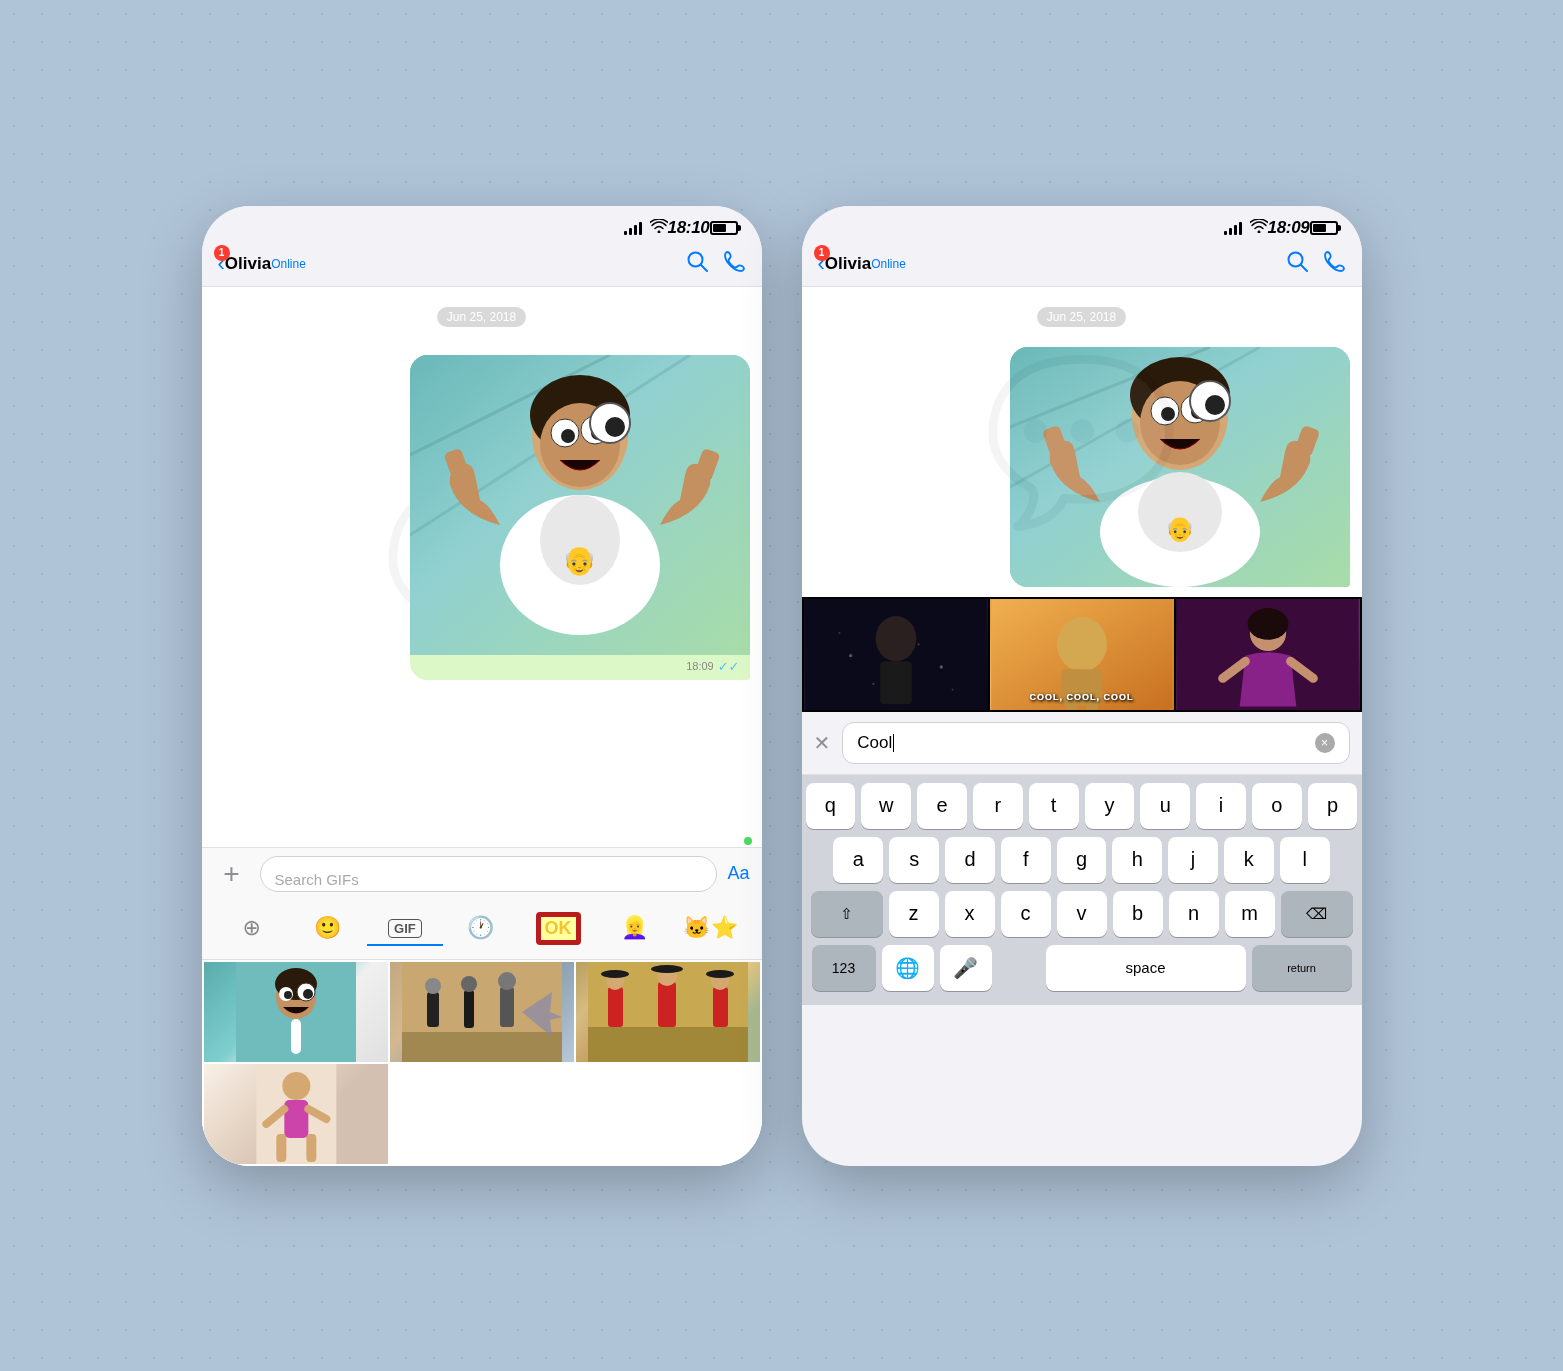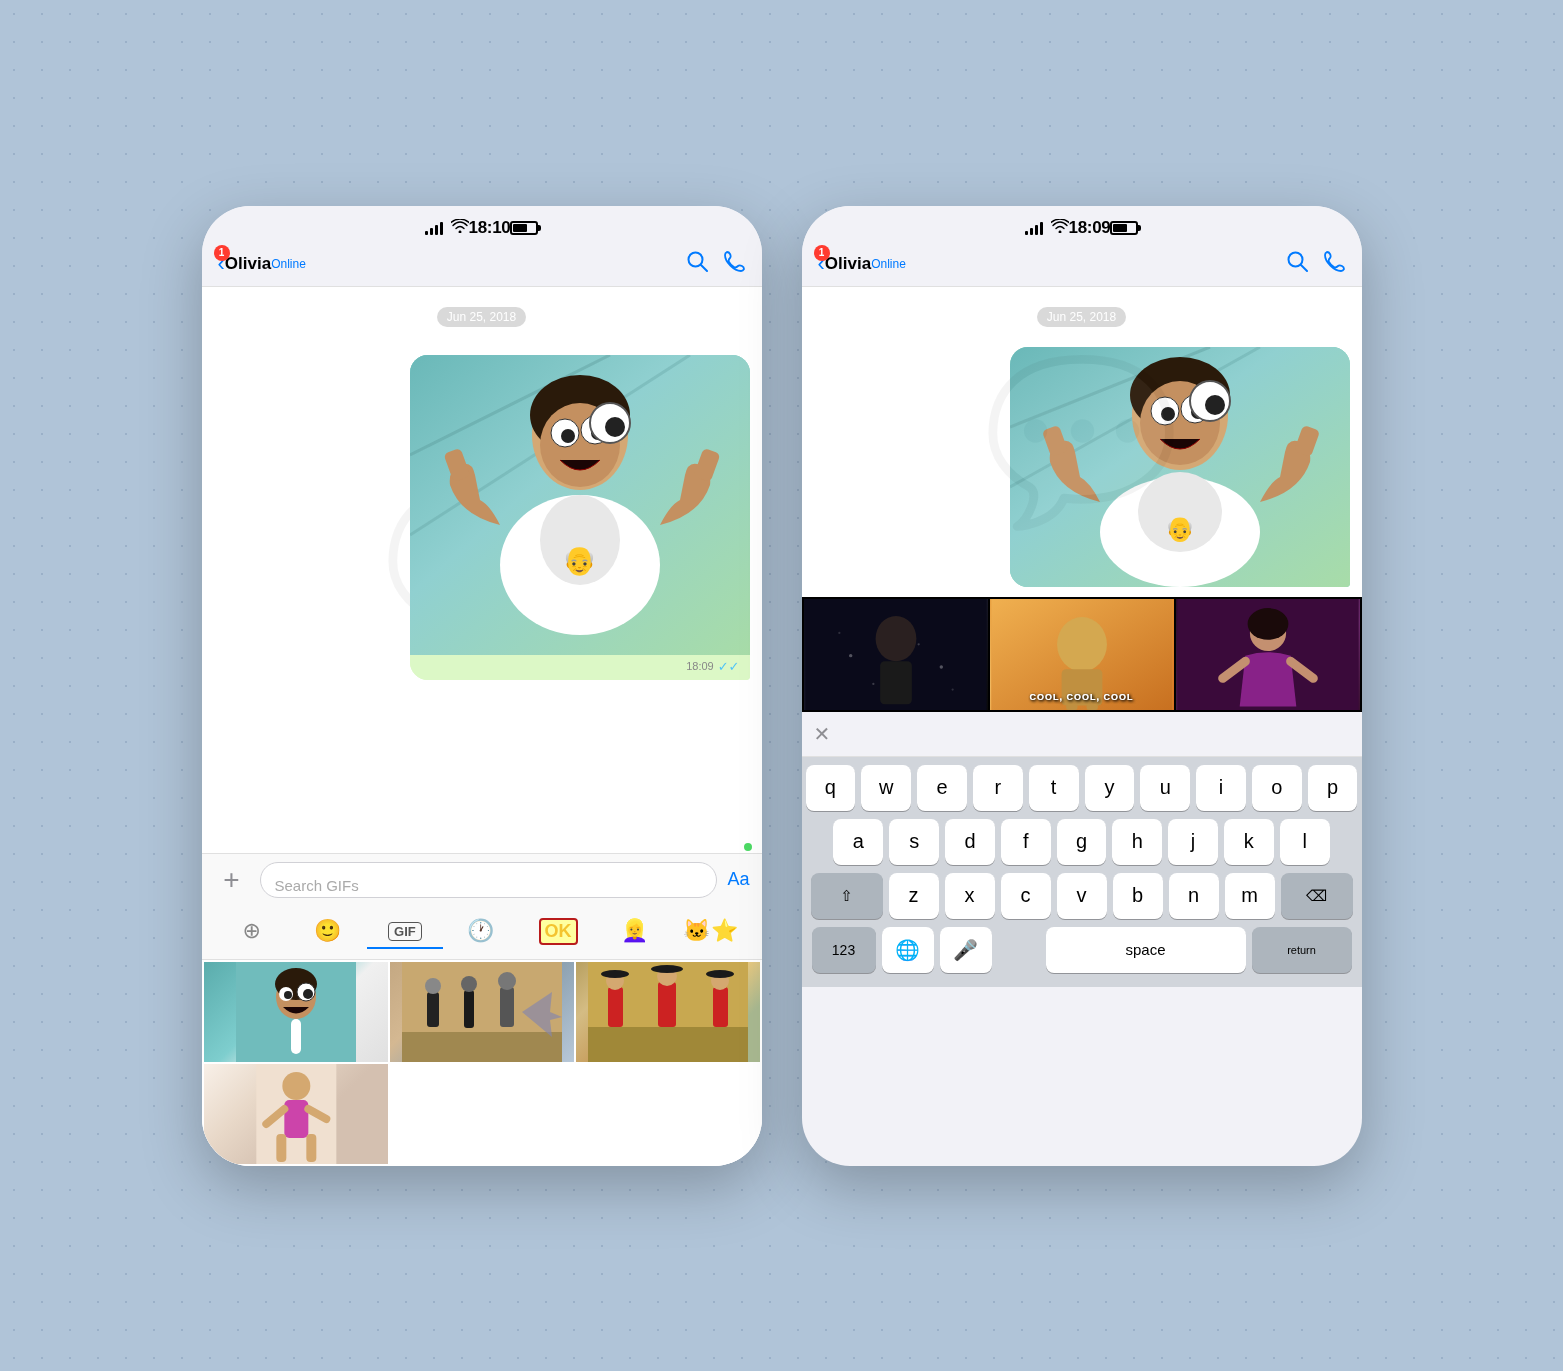--- a/index.html
+++ b/index.html
@@ -36,24 +36,25 @@
       display: flex;
       flex-direction: column;
       position: relative;
       z-index: 1;
     }
 
     
     .status-bar {
       display: flex;
       align-items: center;
-      justify-content: center;
+      justify-content: flex-end;
       padding: 12px 24px 6px;
       background: #f2f2f7;
       flex-shrink: 0;
+      font-style: italic;
     }
     .status-left {
       display: flex;
       align-items: center;
       gap: 5px;
     }
     .signal-bars {
       display: flex;
       align-items: flex-end;
       gap: 2px;
@@ -579,21 +580,21 @@
     </div>
 
     <div class="sticker-tabs">
       <div class="sticker-tab" style="font-size:22px;color:#888;">⊕</div>
       <div class="sticker-tab" style="font-size:22px;">🙂</div>
       <div class="sticker-tab active">
         <span class="sticker-tab-text">GIF</span>
       </div>
       <div class="sticker-tab" style="font-size:22px;color:#888;">🕐</div>
       <div class="sticker-tab">
-        <span style="font-size:18px;font-weight:900;color:#f4c430;font-family:Arial;background:#ffffa0;padding:1px 4px;border-radius:4px;border:2px solid #b91c1c;">OK</span>
+        <span style="font-size:18px;font-weight:900;color:#f4c430;font-family:Arial;background:#ffffa0;padding:1px 4px;border-radius:4px;border:5px solid #b91c1c;">OK</span>
       </div>
       <div class="sticker-tab" style="font-size:22px;">👱‍♀️</div>
       <div class="sticker-tab" style="font-size:22px;">🐱⭐</div>
     </div>
 
     <div style="background:#fff;padding:2px;">
 
       <div style="display:grid;grid-template-columns:1fr 1fr 1fr;gap:2px;margin-bottom:2px;">
 
         <div class="gif-cell" style="height:100px;">
@@ -823,20 +824,24 @@
 
           <line x1="60" y1="55" x2="40" y2="70" stroke="#c49070" stroke-width="8" stroke-linecap="round"></line>
           <line x1="100" y1="55" x2="120" y2="70" stroke="#c49070" stroke-width="8" stroke-linecap="round"></line>
         </svg>
       </div>
     </div>
   </div>
 
   <div class="search-row-2">
     <div class="x-btn">✕</div>
+    <div class="search-input-2">
+      <span>Cool<span style="display:inline-block;width:1px;height:18px;background:#000;vertical-align:middle;margin-left:1px;"></span></span>
+      <div class="search-clear-btn">×</div>
+    </div>
   </div>
 
   <div class="keyboard">
 
     <div class="key-row">
       <div class="key">q</div>
       <div class="key">w</div>
       <div class="key">e</div>
       <div class="key">r</div>
       <div class="key">t</div>

